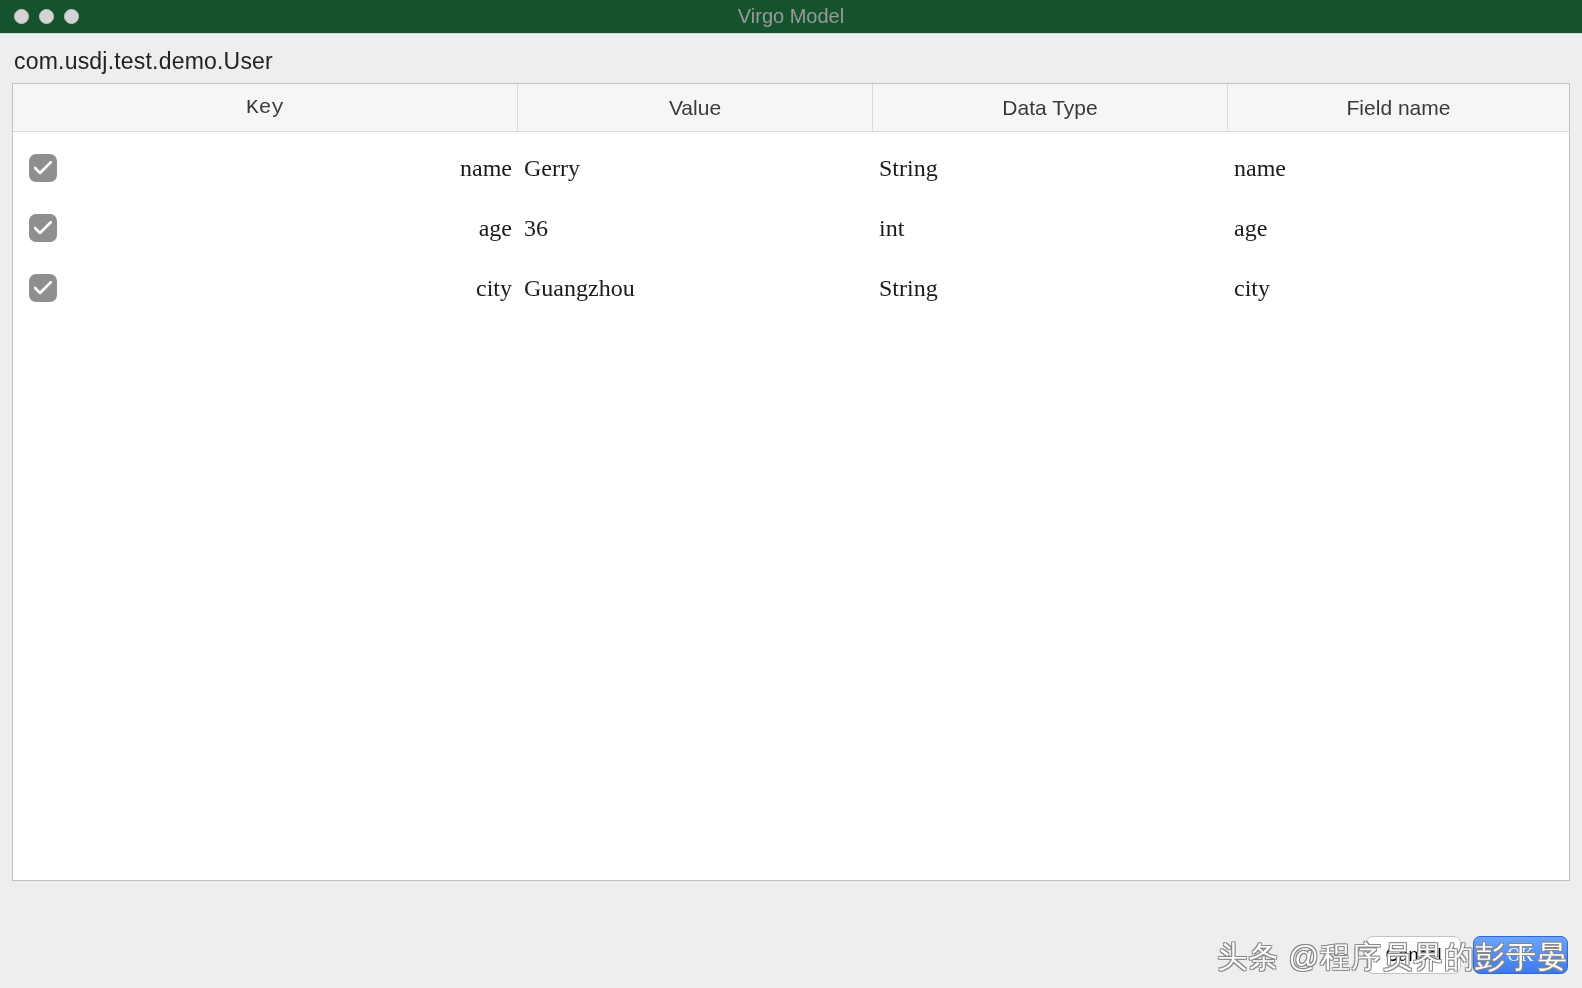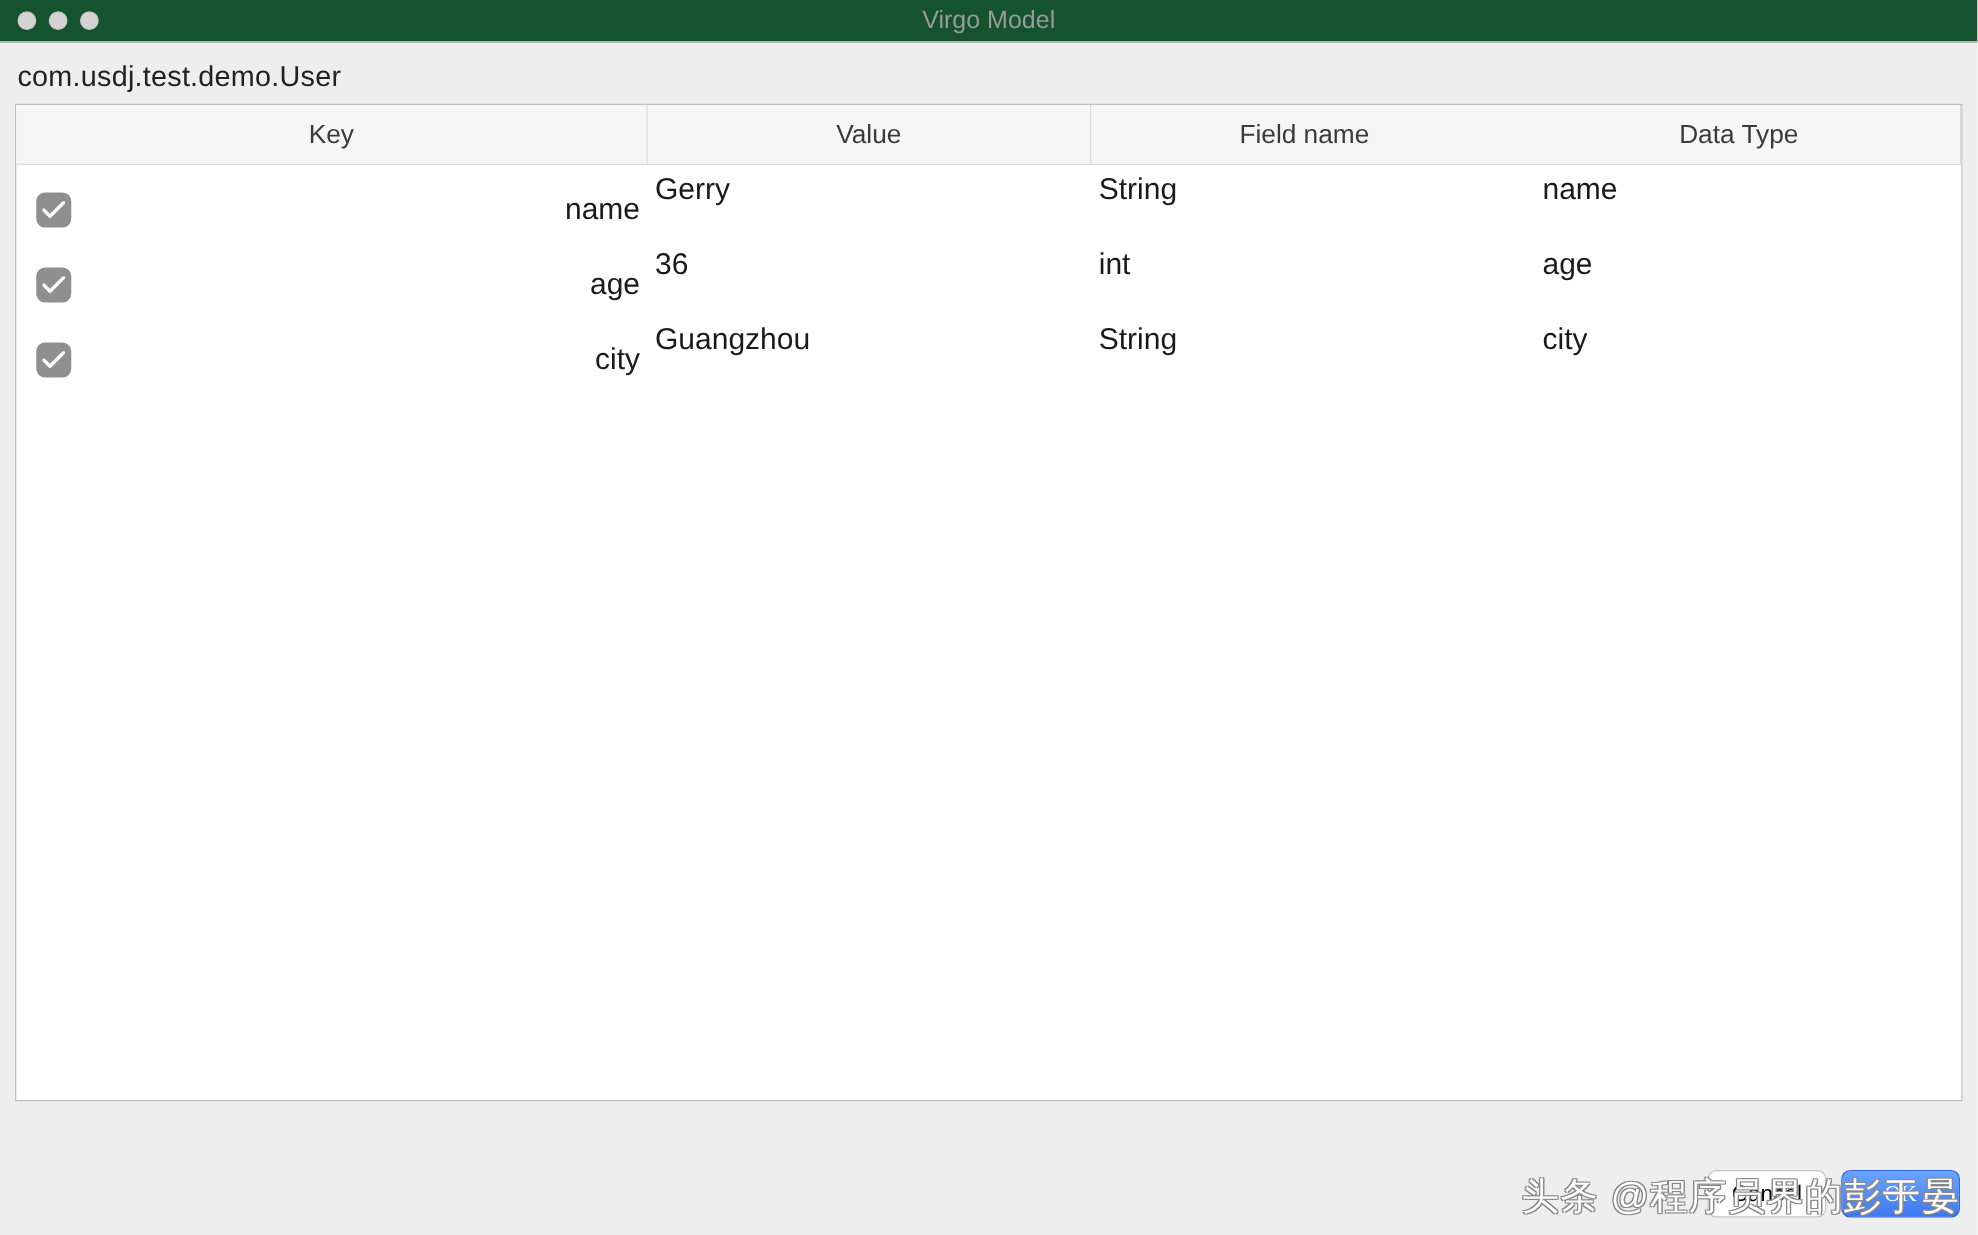--- a/index.html
+++ b/index.html
@@ -72,30 +72,32 @@
       font-size: 21px;
       color: #3a3a3a;
       text-align: center;
       border-right: 1px solid #dadada;
       height: 100%;
       display: flex;
       align-items: center;
       justify-content: center;
       font-weight: 400;
     }
-    .th.col-key { width: 505px; }
+    .th.col-key { width: 505px; font-family: Liberation Mono, monospace; }
     .th.col-value { width: 355px; }
     .th.col-type { width: 355px; }
     .th.col-field { flex: 1; border-right: none; }
     .table-body {
       padding-top: 6px;
     }
     .row {
       display: flex;
       height: 60px;
+      align-items: center;
+      font-family: Liberation Serif, serif;
     }
     .cell-key {
       width: 505px;
       display: flex;
       align-items: center;
     }
     .checkbox-wrap {
       width: 60px;
       display: flex;
       justify-content: center;
@@ -198,22 +200,22 @@
   <div class="window-title">Virgo Model</div>
 </div>
 
 <div class="content-area">
   <div class="class-path">com.usdj.test.demo.User</div>
 
   <div class="table-panel">
     <div class="table-header">
       <div class="th col-key">Key</div>
       <div class="th col-value">Value</div>
+      <div class="th col-type">Data Type</div>
       <div class="th col-field">Field name</div>
-      <div class="th col-type">Data Type</div>
     </div>
     <div class="table-body">
 
       <div class="row">
         <div class="cell-key">
           <div class="checkbox-wrap">
             <div class="checkbox">
               <svg viewBox="0 0 18 14">
                   <path d="M1 7 L6 12 L17 1" stroke="#fff" stroke-width="2.6" fill="none" stroke-linecap="round" stroke-linejoin="round"></path>
                 </svg>

